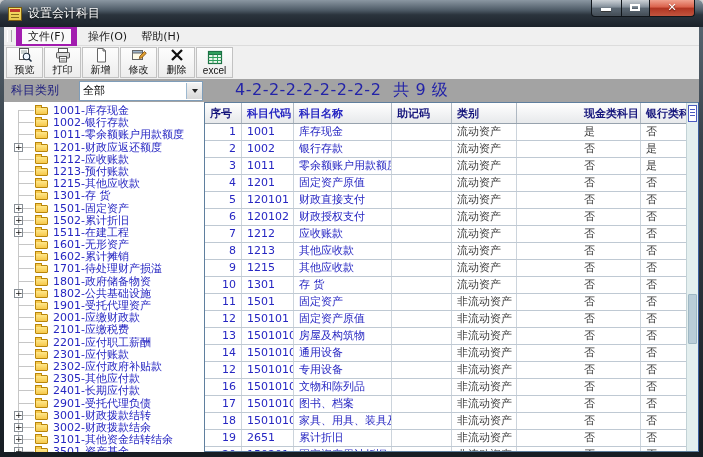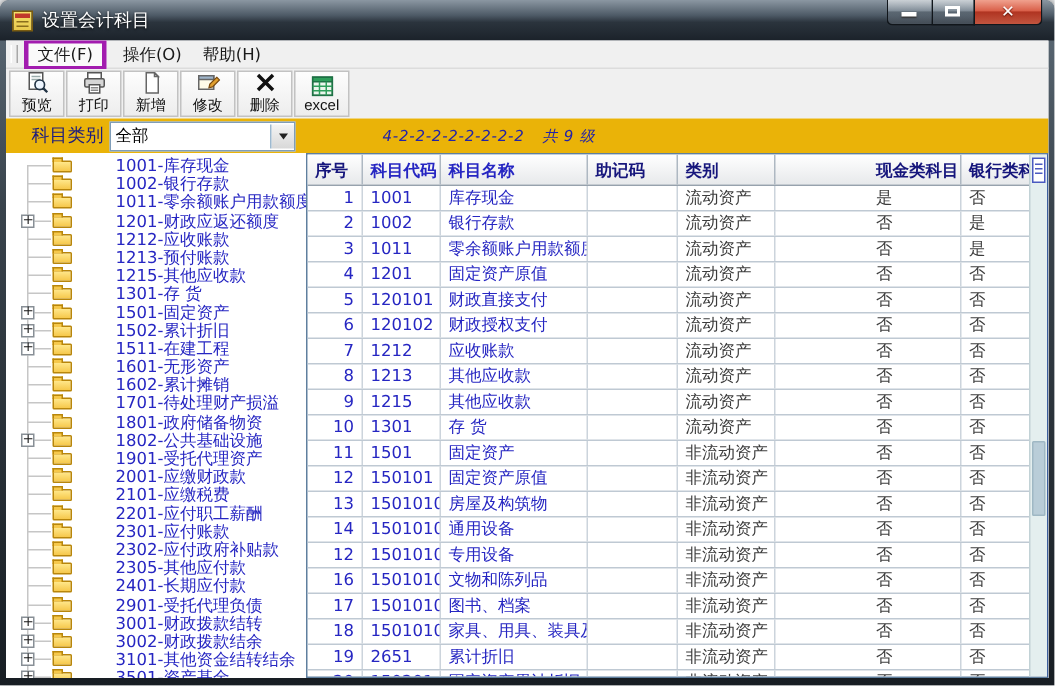--- a/index.html
+++ b/index.html
@@ -16,46 +16,46 @@
   .btn-max{width:27px;border-left:none;}
   .btn-close{width:44px;border-left:none;border-radius:0 0 4px 0;background:linear-gradient(180deg,#f0a18e 0%,#d9604a 45%,#b03421 50%,#c2553f 100%);color:#fff;font-size:11px;font-weight:bold;text-align:center;line-height:15px;text-shadow:0 1px 1px #5a0f05;}
   .btn-min::before{content:'';position:absolute;left:9px;bottom:5px;width:10px;height:3px;background:#fff;box-shadow:0 1px 1px #333;}
   .btn-max::before{content:'';position:absolute;left:8px;top:4px;width:10px;height:7px;border:2px solid #fff;box-sizing:border-box;}
   
   .client{position:absolute;left:4px;right:4px;top:27px;bottom:5px;background:#ffffff;overflow:hidden;display:flex;flex-direction:column;}
   
   .menubar{height:18px;background:#f0f0f0;border-bottom:1px solid #dcdcdc;display:flex;align-items:center;font-size:11px;color:#1a1a1a;padding-left:2px;flex:0 0 auto;}
   .gripper{width:3px;height:12px;border-left:1px solid #fff;border-right:1px solid #a8a8a8;margin:0 4px 0 1px;}
   .menu-item{padding:1px 7px;cursor:default;}
-  .menu-item.boxed{border:3px solid #a21caf;background:#fafafa;padding:0 6px;margin-right:4px;}
+  .menu-item.boxed{border:6px solid #a21caf;background:#fafafa;padding:0 6px;margin-right:4px;}
   
   .toolbar{height:31px;background:#f0f0f0;display:flex;align-items:stretch;padding:1px 0 1px 2px;flex:0 0 auto;}
   .tool-btn{width:37px;margin-right:1px;border:1px solid #c2c2c2;background:linear-gradient(180deg,#fdfdfd,#ededed);display:flex;flex-direction:column;align-items:center;justify-content:center;font-size:10px;color:#111;cursor:default;}
   .tool-btn svg{display:block;margin-bottom:0px;}
   
-  .filterbar{height:23px;background:#eab308;display:flex;align-items:center;font-size:12px;padding-left:17px;flex:0 0 auto;}
+  .filterbar{height:23px;background:#a3a3a3;display:flex;align-items:center;font-size:12px;padding-left:7px;flex:0 0 auto;}
   .filter-label{color:#1c1c7e;margin-right:4px;}
-  .combo{width:122px;height:18px;border:1px solid #7f9db9;background:#fff;display:flex;align-items:center;position:relative;font-size:11px;}
+  .combo{width:122px;height:18px;border:1px solid #7f9db9;background:#fff;display:flex;align-items:center;position:relative;font-size:11px;margin-left:16px;}
   .combo-value{flex:1;padding-left:3px;color:#000;overflow:hidden;white-space:nowrap;}
   .combo-arrow{width:15px;height:16px;margin:0;background:linear-gradient(180deg,#f4f4f4,#d8d8d8);border-left:1px solid #9db9d0;display:flex;align-items:center;justify-content:center;}
   .combo-arrow::before{content:'';width:0;height:0;border-left:3px solid transparent;border-right:3px solid transparent;border-top:4px solid #222;}
-  .level-info{margin-left:58px;color:#2323a8;font-size:10px;letter-spacing:.5px;font-style:italic;}
+  .level-info{margin-left:32px;color:#2323a8;font-size:16px;letter-spacing:.5px;}
   .level-info .gap{display:inline-block;width:12px;}
   
   .main{flex:1;display:flex;overflow:hidden;background:#fff;}
   
   .tree{width:200px;flex:0 0 auto;overflow:hidden;position:relative;padding-top:3px;}
   .tree-list{position:relative;margin-left:0;}
   .tree-list::before{content:'';position:absolute;left:14px;top:5px;bottom:8px;border-left:1px solid #c6c6c6;}
   .tree-row{position:relative;height:12.2px;cursor:default;}
   .tree-stub{position:absolute;left:14px;top:5px;width:16px;border-top:1px solid #c6c6c6;}
   .expander{position:absolute;left:10px;top:1px;width:9px;height:9px;box-sizing:border-box;background:#fff;border:1px solid #888f96;font-size:9px;line-height:6px;text-align:center;color:#111;z-index:2;}
   .folder{position:absolute;left:31px;top:2px;width:13px;height:8px;background:linear-gradient(180deg,#ffe78a,#f6c84b);border:1px solid #b8860b;border-radius:1px;box-sizing:border-box;}
   .folder::before{content:'';position:absolute;left:-1px;top:-3px;width:5px;height:2px;background:#f6c84b;border:1px solid #b8860b;border-bottom:none;}
-  .tree-label{position:absolute;left:49px;top:0;font-size:11px;line-height:12px;color:#2626c2;white-space:nowrap;margin-left:24px;}
+  .tree-label{position:absolute;left:49px;top:0;font-size:11px;line-height:12px;color:#2626c2;white-space:nowrap;}
   
   .grid{flex:1;position:relative;border:1px solid #5f7f9e;border-right:1px solid #3c5f9e;margin:0;background:#fff;overflow:hidden;display:flex;flex-direction:column;}
   .grid-inner{flex:1;display:flex;overflow:hidden;}
   .grid-cols{flex:1;display:flex;flex-direction:column;overflow:hidden;}
   .thead{display:flex;height:20px;flex:0 0 auto;background:linear-gradient(180deg,#ffffff,#e7e9eb);border-bottom:1px solid #97a2ad;}
   .th{box-sizing:border-box;border-right:1px solid #aeb8c2;font-size:11px;font-weight:bold;color:#16167c;display:flex;align-items:center;padding-left:5px;overflow:hidden;white-space:nowrap;}
   .tbody{flex:1;overflow:hidden;}
   .trow{display:flex;height:16px;border-bottom:1px solid #bfc9d3;}
   .tc{box-sizing:border-box;border-right:1px solid #ccd4dc;font-size:11px;line-height:15px;padding-left:5px;overflow:hidden;white-space:nowrap;color:#3c3c3c;}
   .c0{width:37px;text-align:right;padding-left:0;padding-right:5px;color:#2626c2;}

